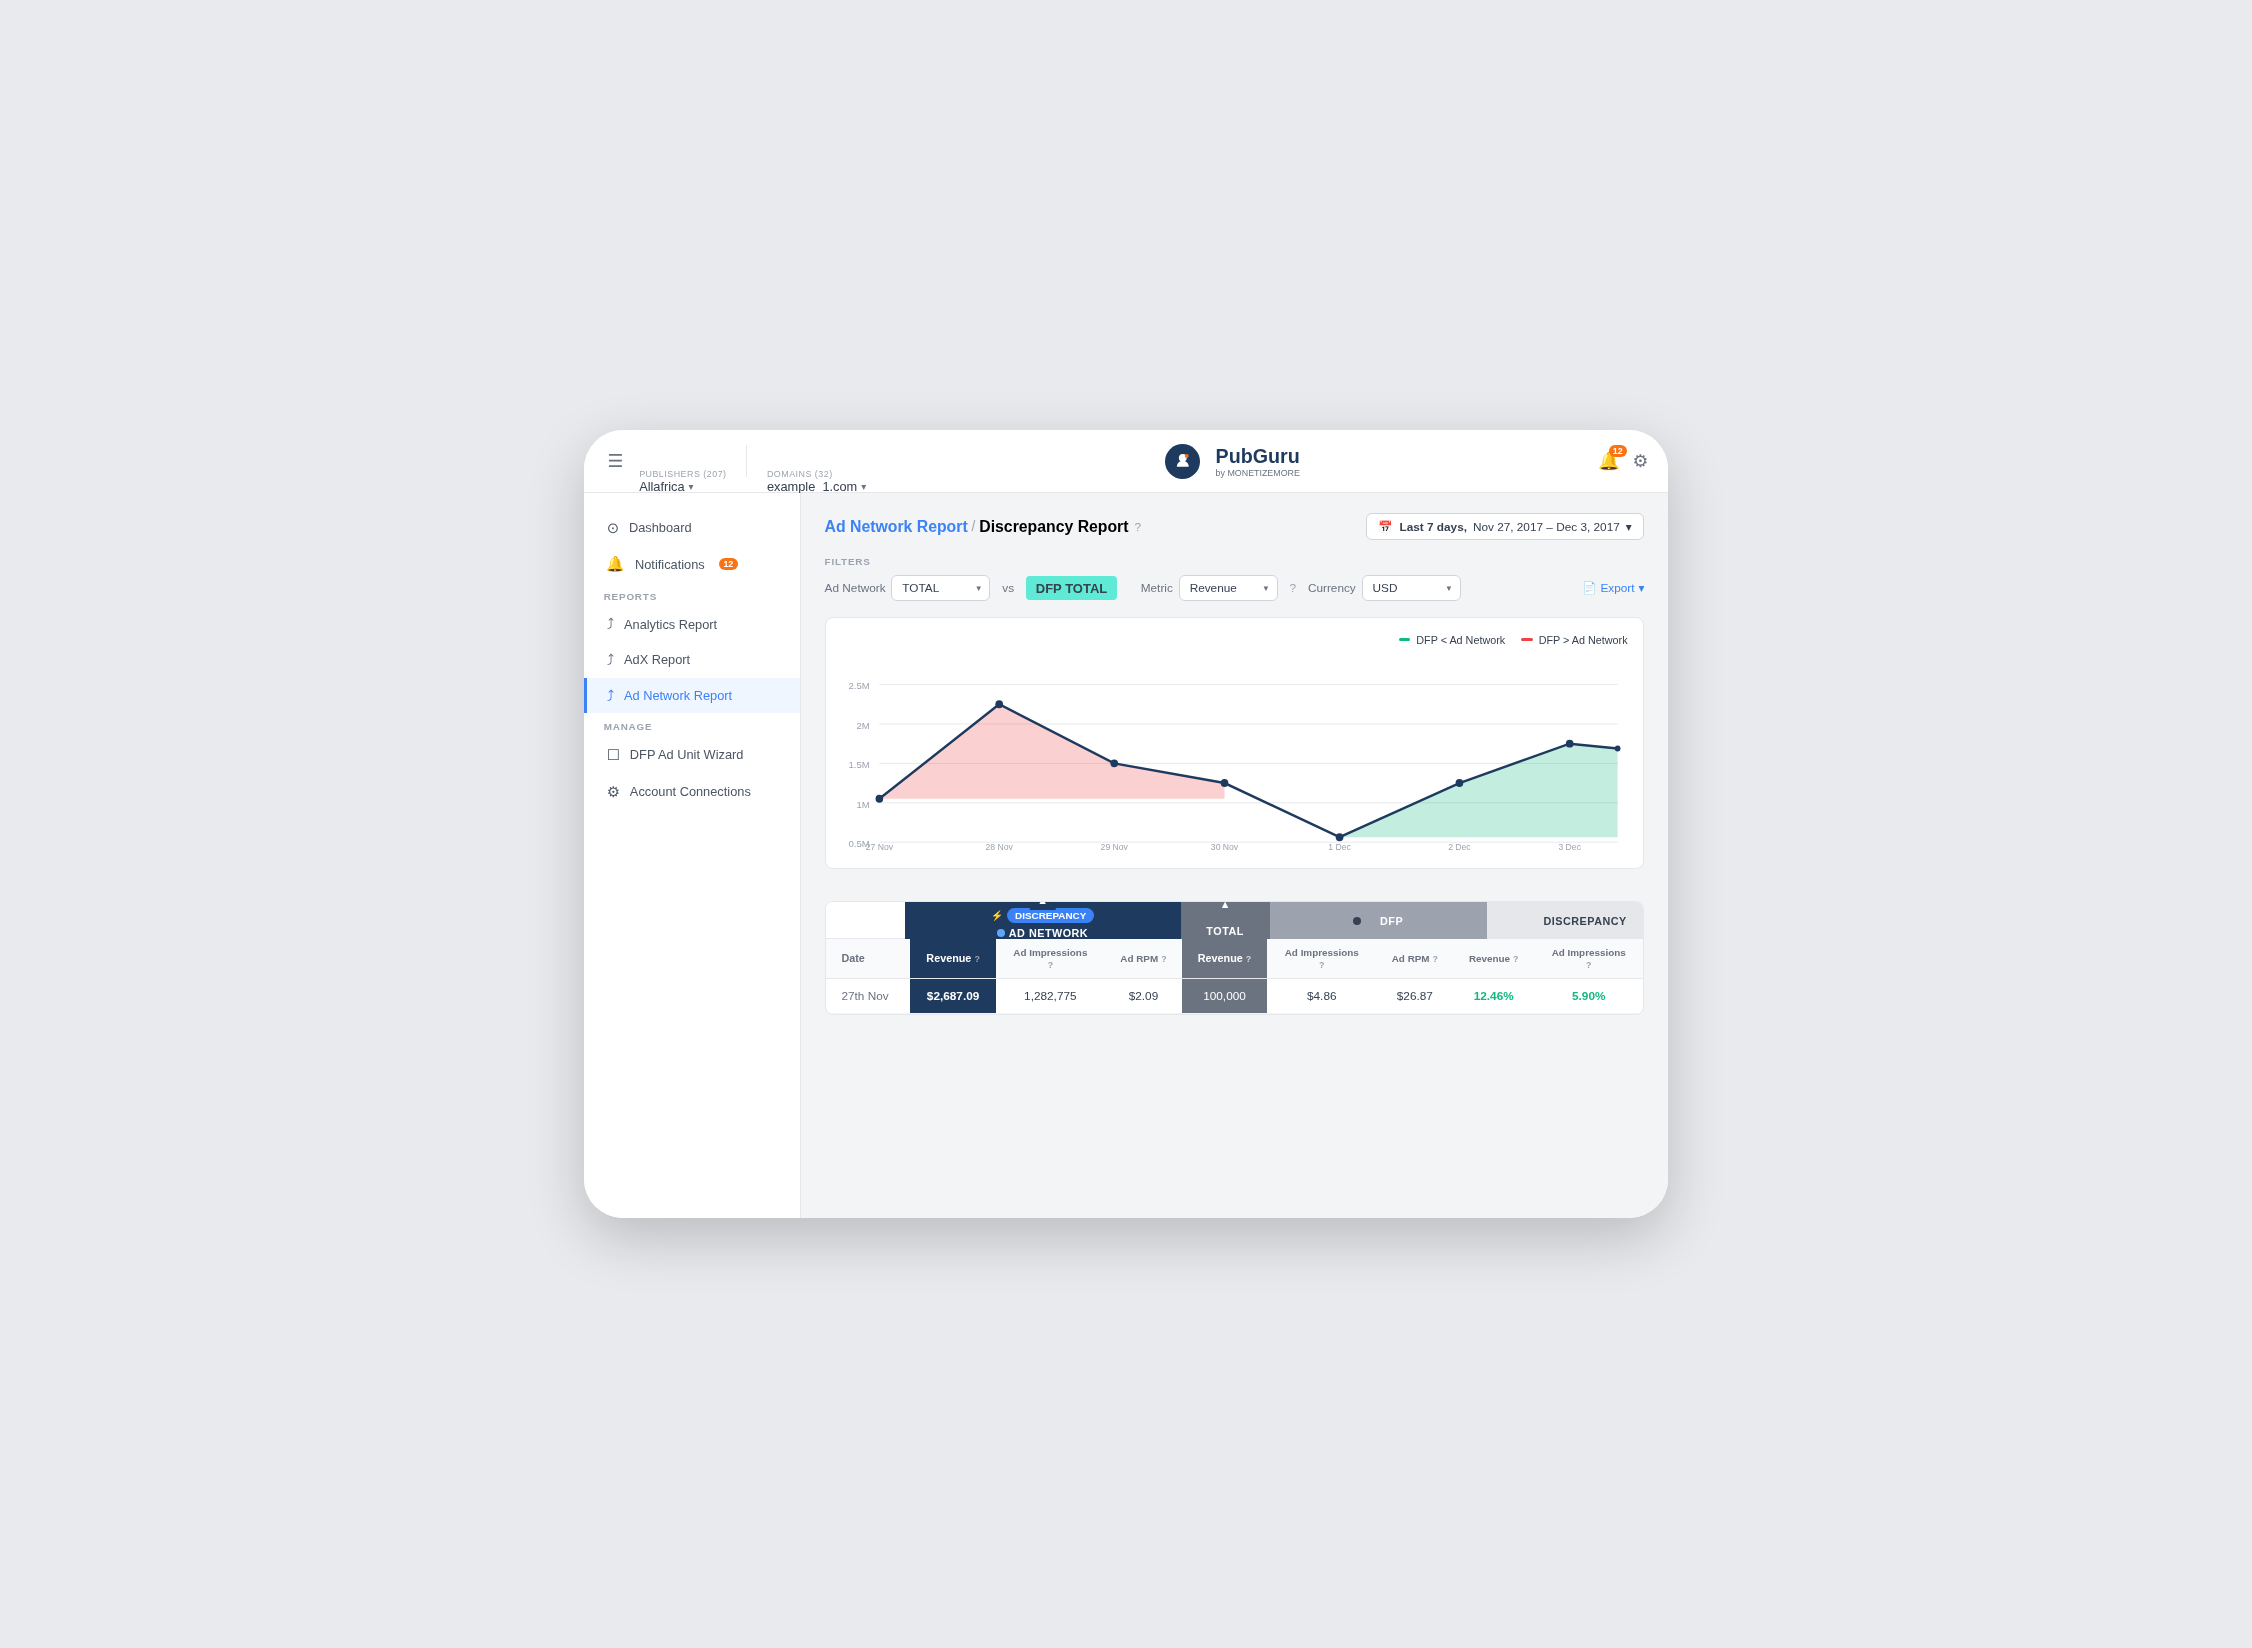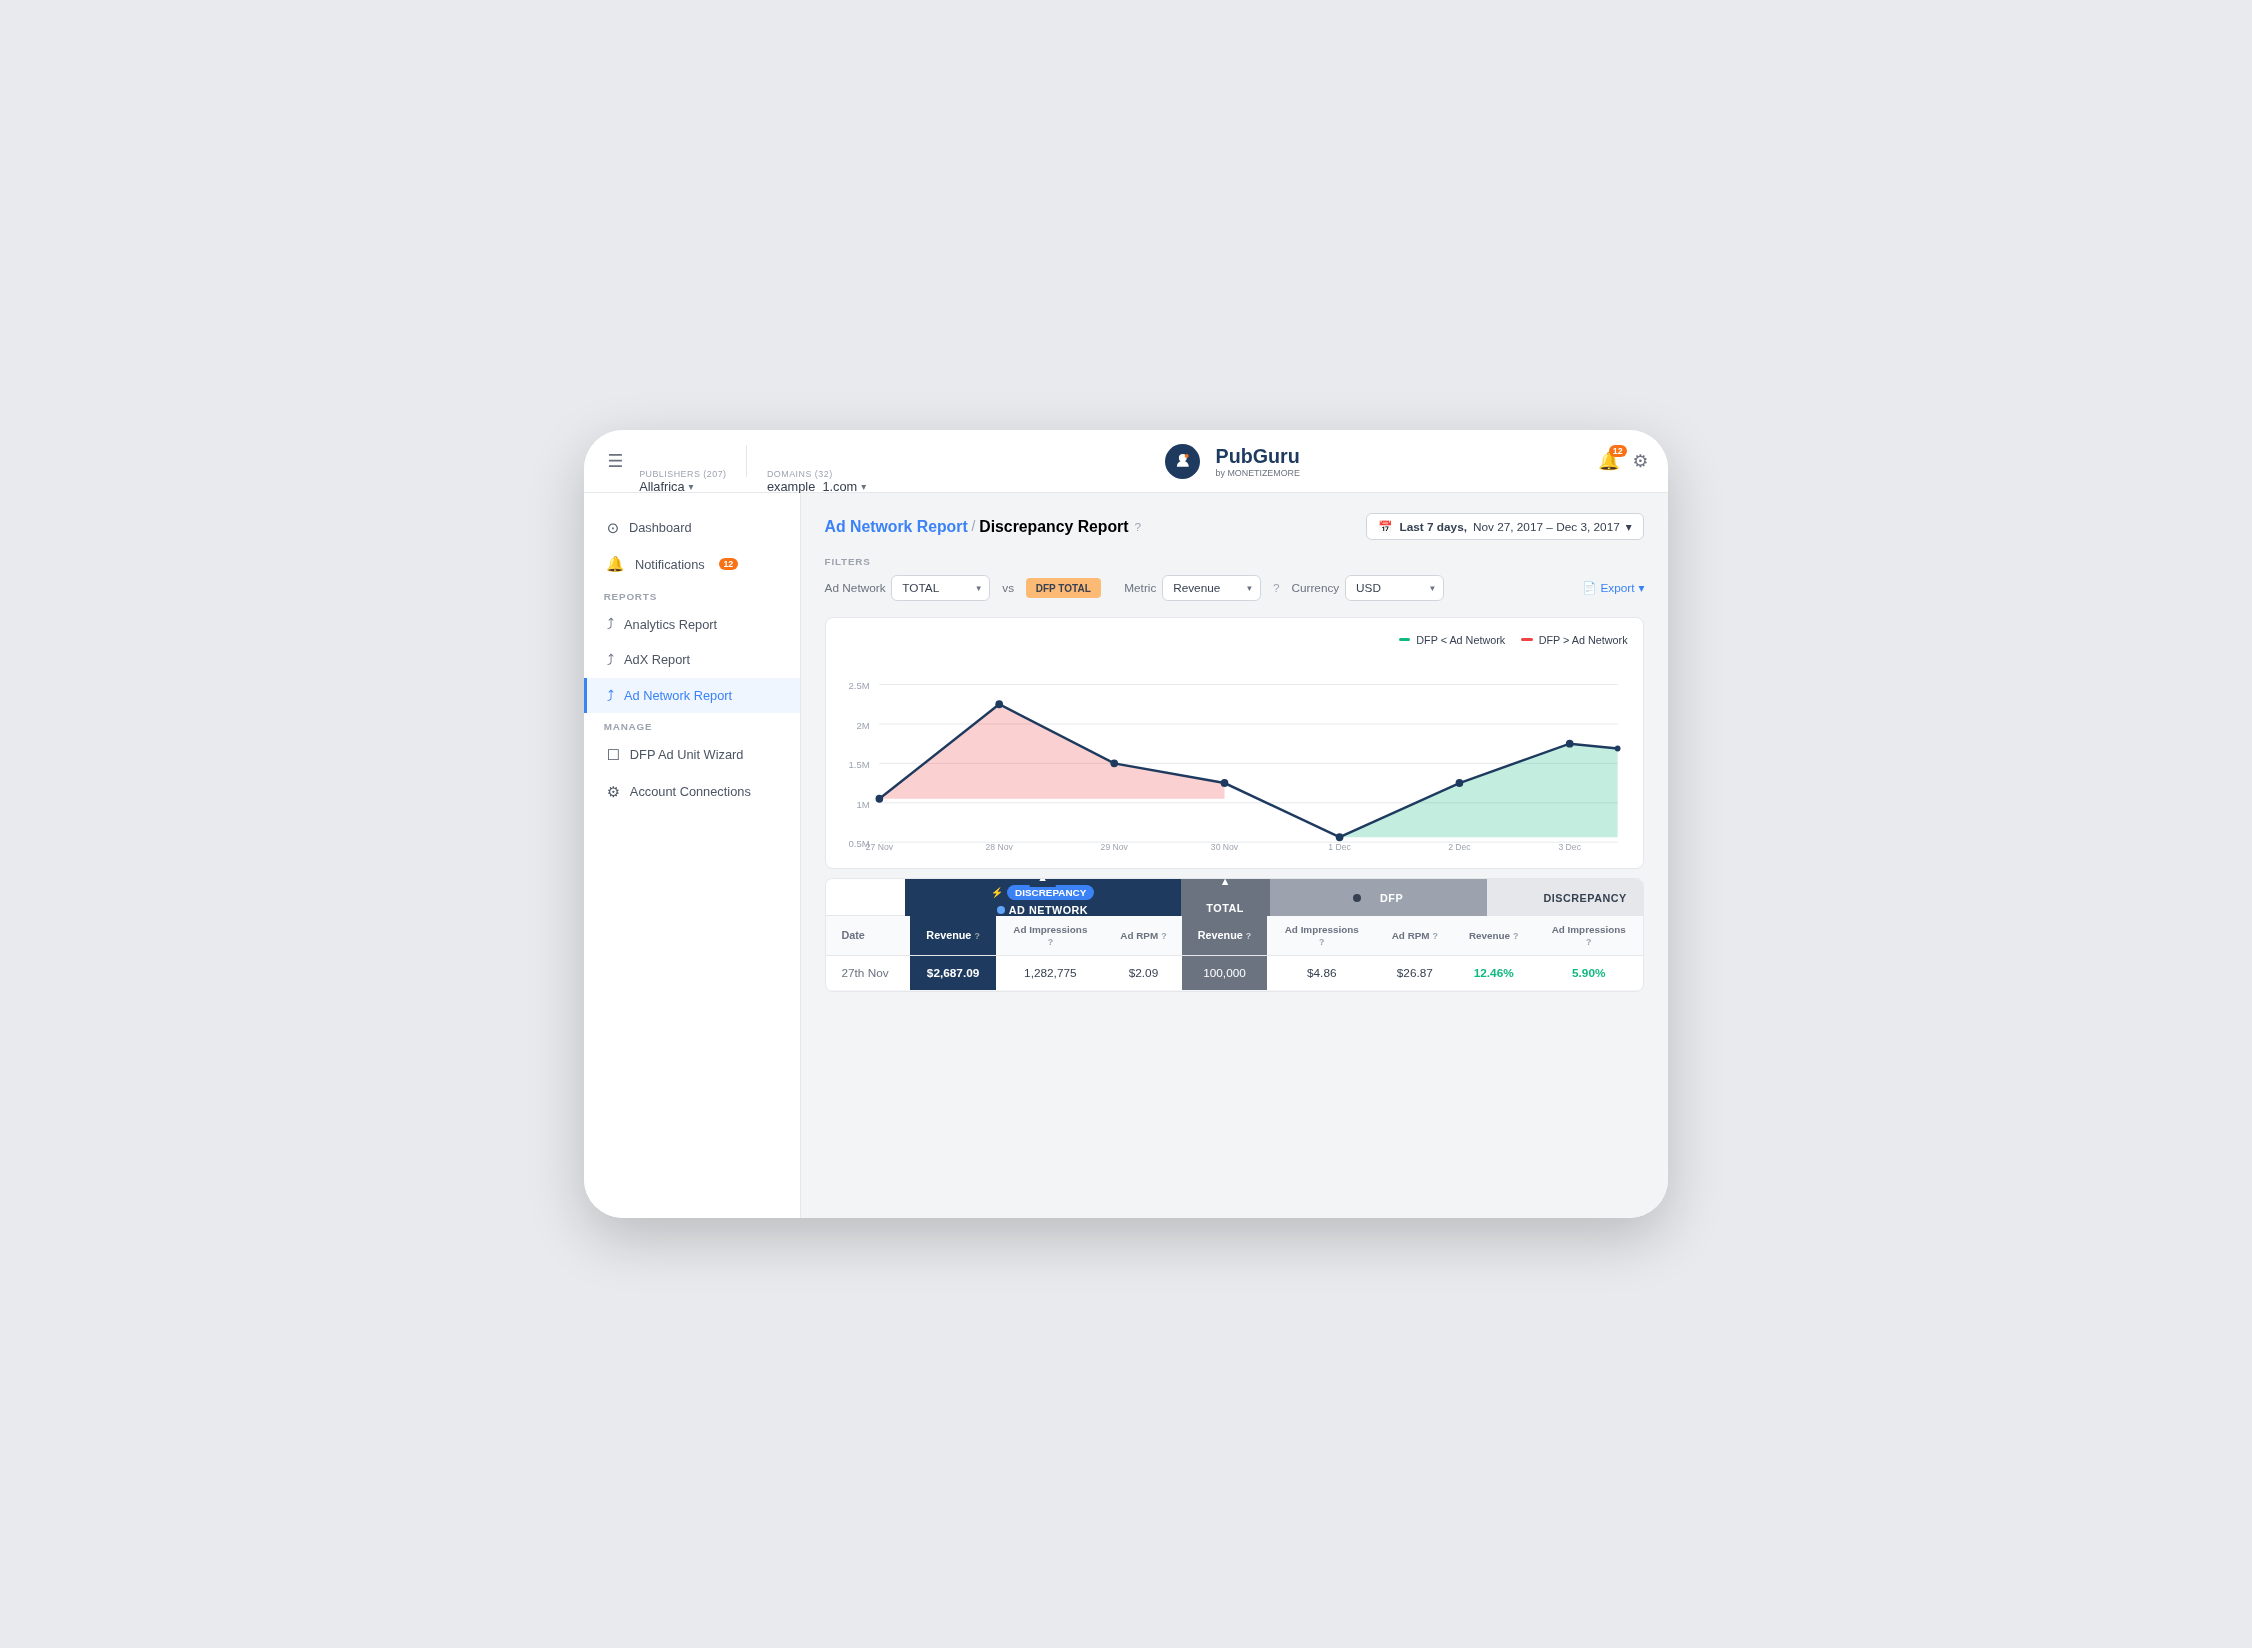--- a/index.html
+++ b/index.html
@@ -257,24 +257,24 @@
       right: 7.9px;
       top: 50%;
       transform: translateY(-50%);
       pointer-events: none;
     }
     .vs-text {
       font-size: 11.8px;
       color: #6b7280;
     }
     .dfp-total-badge {
-      background: #fdba74;
+      background: #5eead4;
       border-radius: 3.9px;
       padding: 4.9px 9.9px;
-      font-size: 10px;
+      font-size: 13px;
       font-weight: 700;
       color: #374151;
     }
     .help-icon {
       color: #9ca3af;
       font-size: 11.8px;
       cursor: pointer;
     }
     .export-btn {
       margin-left: auto;
@@ -284,21 +284,21 @@
       color: #3b82f6;
       font-size: 11.8px;
       cursor: pointer;
       font-weight: 500;
     }
     
     .chart-card {
       background: #fff;
       border-radius: 7.9px;
       padding: 15.8px;
-      margin-bottom: 9px;
+      margin-bottom: 32px;
       border: 1px solid #e5e7eb;
     }
     .chart-legend {
       display: flex;
       justify-content: flex-end;
       gap: 15.8px;
       margin-bottom: 9.9px;
     }
     .legend-item {
       display: flex;

